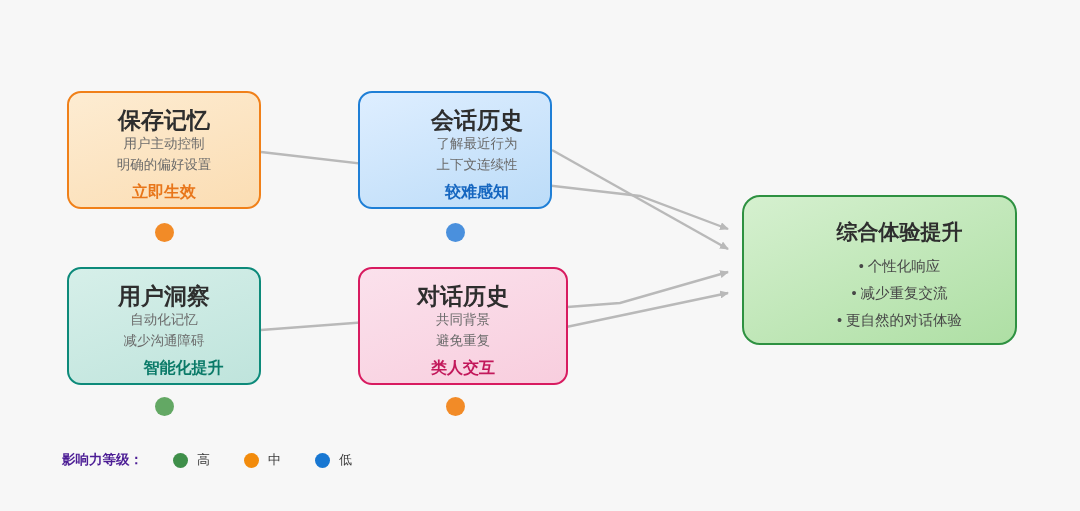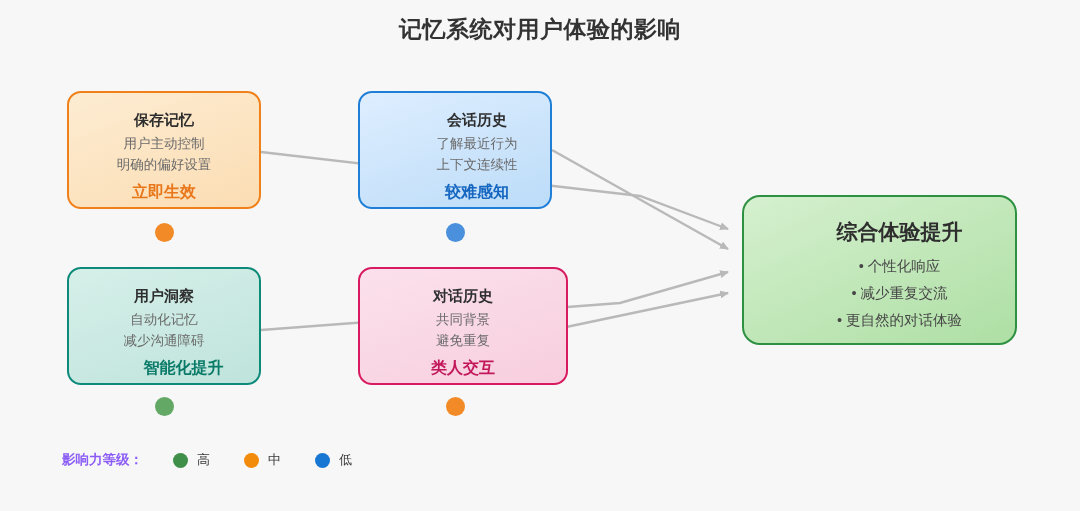--- a/index.html
+++ b/index.html
@@ -39,21 +39,21 @@
   .node {
     position: absolute;
     box-sizing: border-box;
     border-radius: 14px;
     border-width: 2px;
     border-style: solid;
     text-align: center;
     padding-top: 14px;
   }
   .node .node-title {
-    font-size: 15px;
+    font-size: 23px;
     font-weight: bold;
     color: #2e2e2e;
     line-height: 26px;
   }
   .node .node-line {
     font-size: 13.5px;
     color: #6b6b6b;
     line-height: 21px;
   }
   .node .node-tag {
@@ -119,21 +119,21 @@
   #legend {
     position: absolute;
     left: 62px;
     top: 449px;
     display: flex;
     align-items: center;
     height: 22px;
   }
   #legend .legend-label {
     font-size: 13.5px;
-    color: #8b5cf6;
+    color: #4c1d95;
     font-weight: bold;
     margin-right: 30px;
   }
   #legend .legend-item {
     display: flex;
     align-items: center;
     margin-right: 34px;
   }
   #legend .legend-swatch {
     width: 15px;
@@ -144,21 +144,20 @@
   #legend .legend-text {
     font-size: 13px;
     color: #3b3b3b;
   }
 </style>
 </head>
 <body>
 
 <div id="canvas" style="background: rgb(247, 247, 247);">
 
-  <div id="page-title">记忆系统对用户体验的影响</div>
 
   <svg class="edges" viewBox="0 0 1080 511">
     <defs>
       <marker id="arrowhead" markerWidth="9" markerHeight="8" refX="8" refY="4" orient="auto" markerUnits="userSpaceOnUse">
         <polygon points="0 0, 9 4, 0 8" fill="#b9b9b9"></polygon>
       </marker>
     </defs>
     <polyline points="261,152 640,196 728,229" fill="none" stroke="#b9b9b9" stroke-width="2.4" marker-end="url(#arrowhead)"></polyline>
     <polyline points="552,150 728,249" fill="none" stroke="#b9b9b9" stroke-width="2.4" marker-end="url(#arrowhead)"></polyline>
     <polyline points="261,330 620,303 728,272" fill="none" stroke="#b9b9b9" stroke-width="2.4" marker-end="url(#arrowhead)"></polyline>

